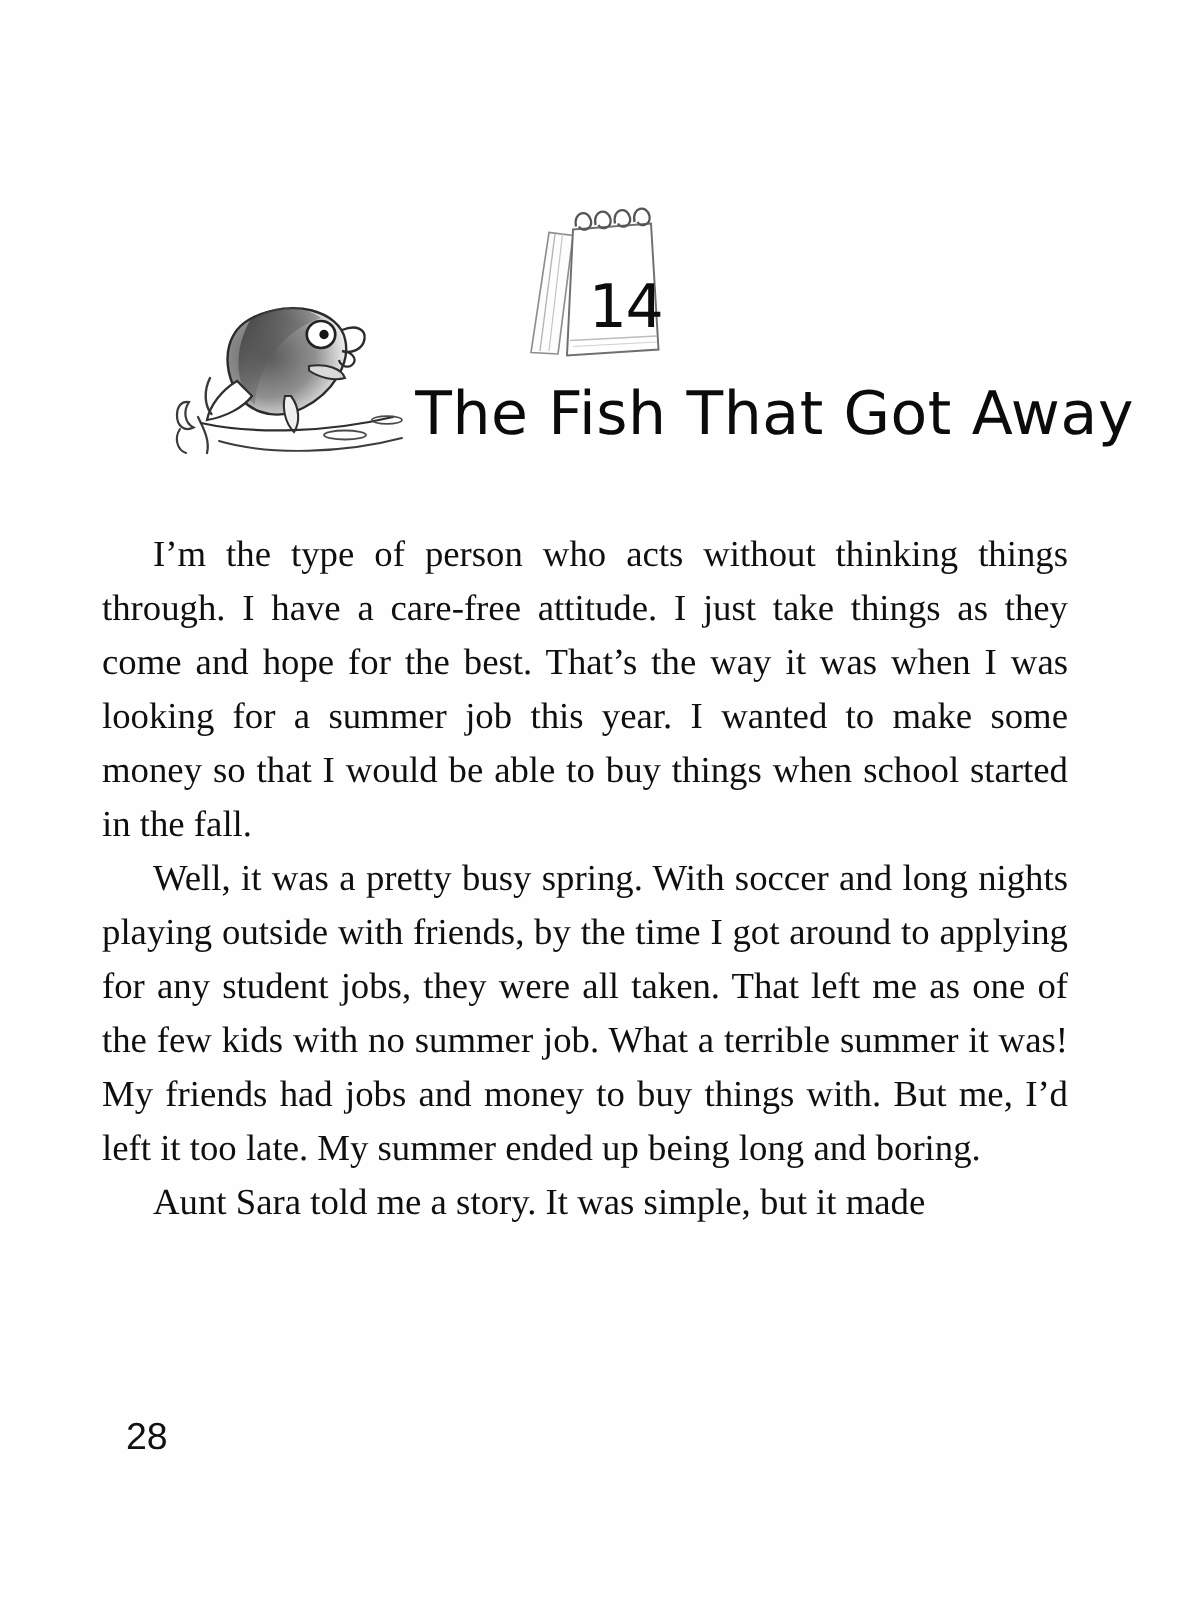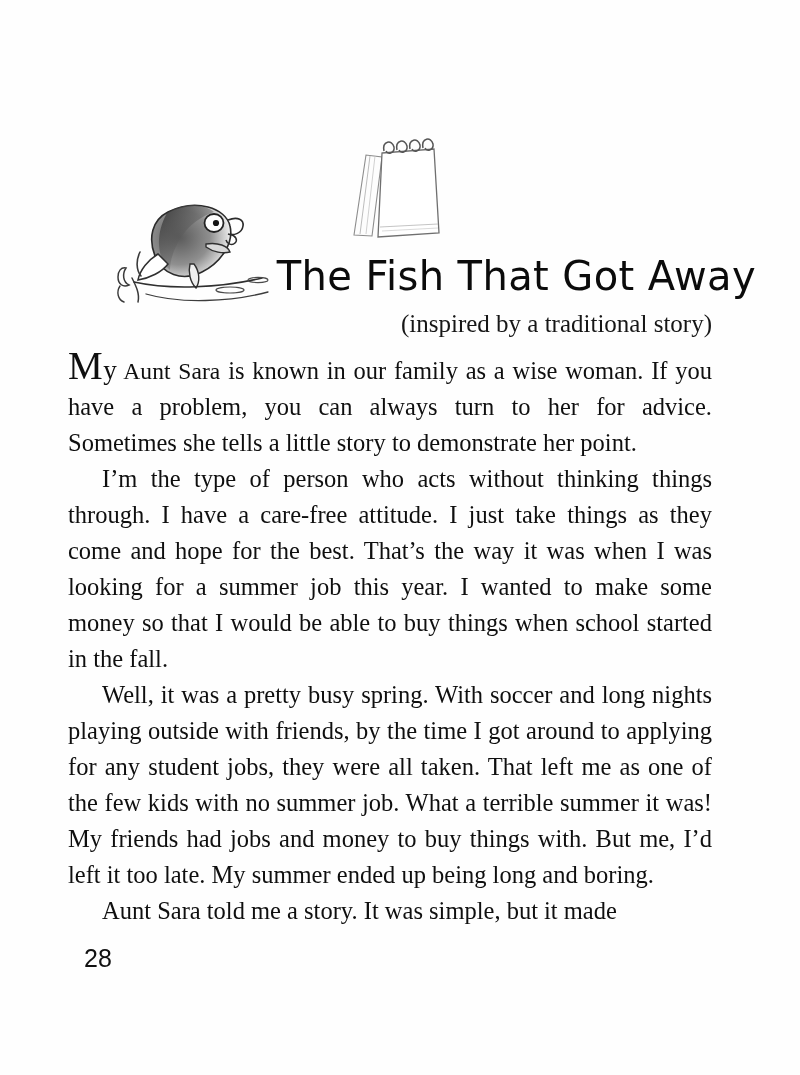--- a/index.html
+++ b/index.html
@@ -220,29 +220,28 @@
         <path d="M42 92 L100 89" fill="none" stroke="#bdbdbd" stroke-width="0.9"></path>
         <path d="M44 96 L100 93" fill="none" stroke="#d0d0d0" stroke-width="0.8"></path>
 
         <path d="M46 16 C44 6 54 4 56 12 C57 18 50 20 48 16" fill="none" stroke="#555555" stroke-width="1.5"></path>
         <path d="M59 15 C57 5 67 3 69 11 C70 17 63 19 61 15" fill="none" stroke="#555555" stroke-width="1.5"></path>
         <path d="M72 14 C70 4 80 2 82 10 C83 16 76 18 74 14" fill="none" stroke="#555555" stroke-width="1.5"></path>
         <path d="M85 13 C83 3 93 1 95 9 C96 15 89 17 87 13" fill="none" stroke="#555555" stroke-width="1.5"></path>
       </svg>
     </div>
 
+    <div class="chapter-number">14</div>
 
     <div class="chapter-title">The Fish That Got Away</div>
 
-    <div class="chapter-subtitle">(inspired by a traditional story)</div>
   </div>
 
   <div class="body-text">
 
-    <p class="para first"><span class="lead-cap">M</span><span class="lead-small">y</span><span class="lead-rest"> Aunt Sara</span><span> is known in our family as a wise woman. If you have a problem, you can always turn to her for advice. Sometimes she tells a little story to demonstrate her point.</span></p>
 
     <p class="para">I’m the type of person who acts without thinking things through. I have a care-free attitude. I just take things as they come and hope for the best. That’s the way it was when I was looking for a summer job this year. I wanted to make some money so that I would be able to buy things when school started in the fall.</p>
 
     <p class="para">Well, it was a pretty busy spring. With soccer and long nights playing outside with friends, by the time I got around to applying for any student jobs, they were all taken. That left me as one of the few kids with no summer job. What a terrible summer it was! My friends had jobs and money to buy things with. But me, I’d left it too late. My summer ended up being long and boring.</p>
 
     <p class="para last-line-natural">Aunt Sara told me a story. It was simple, but it made</p>
   </div>
 
   <div class="page-number">28</div>
 

